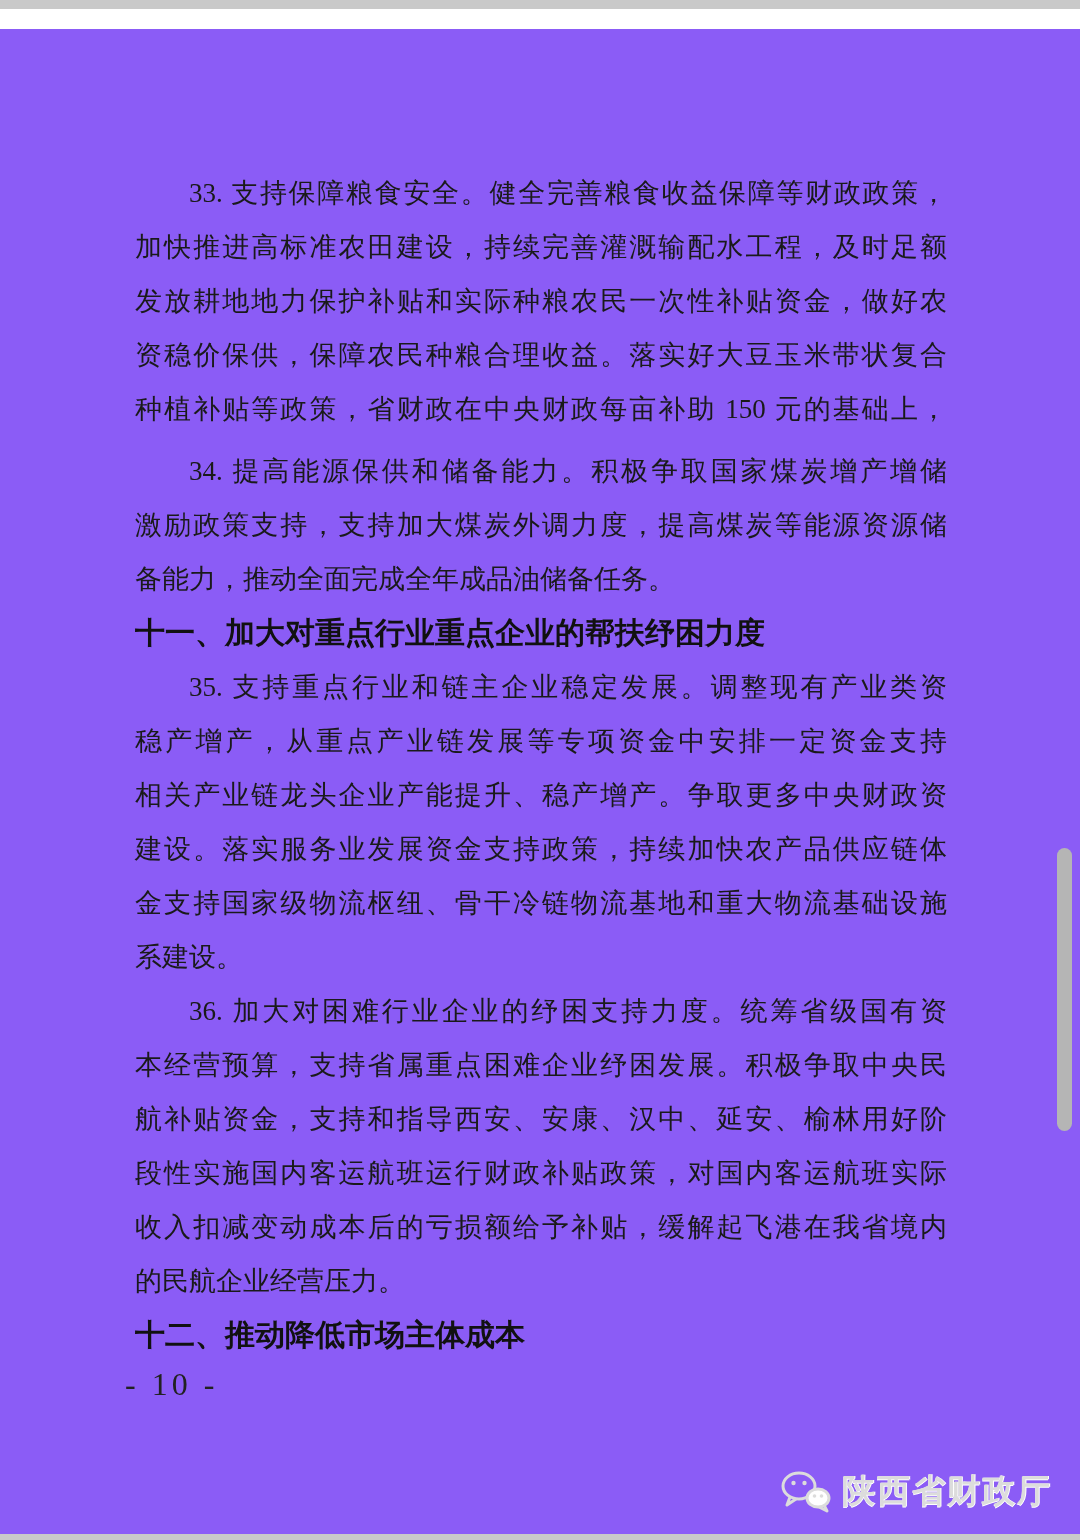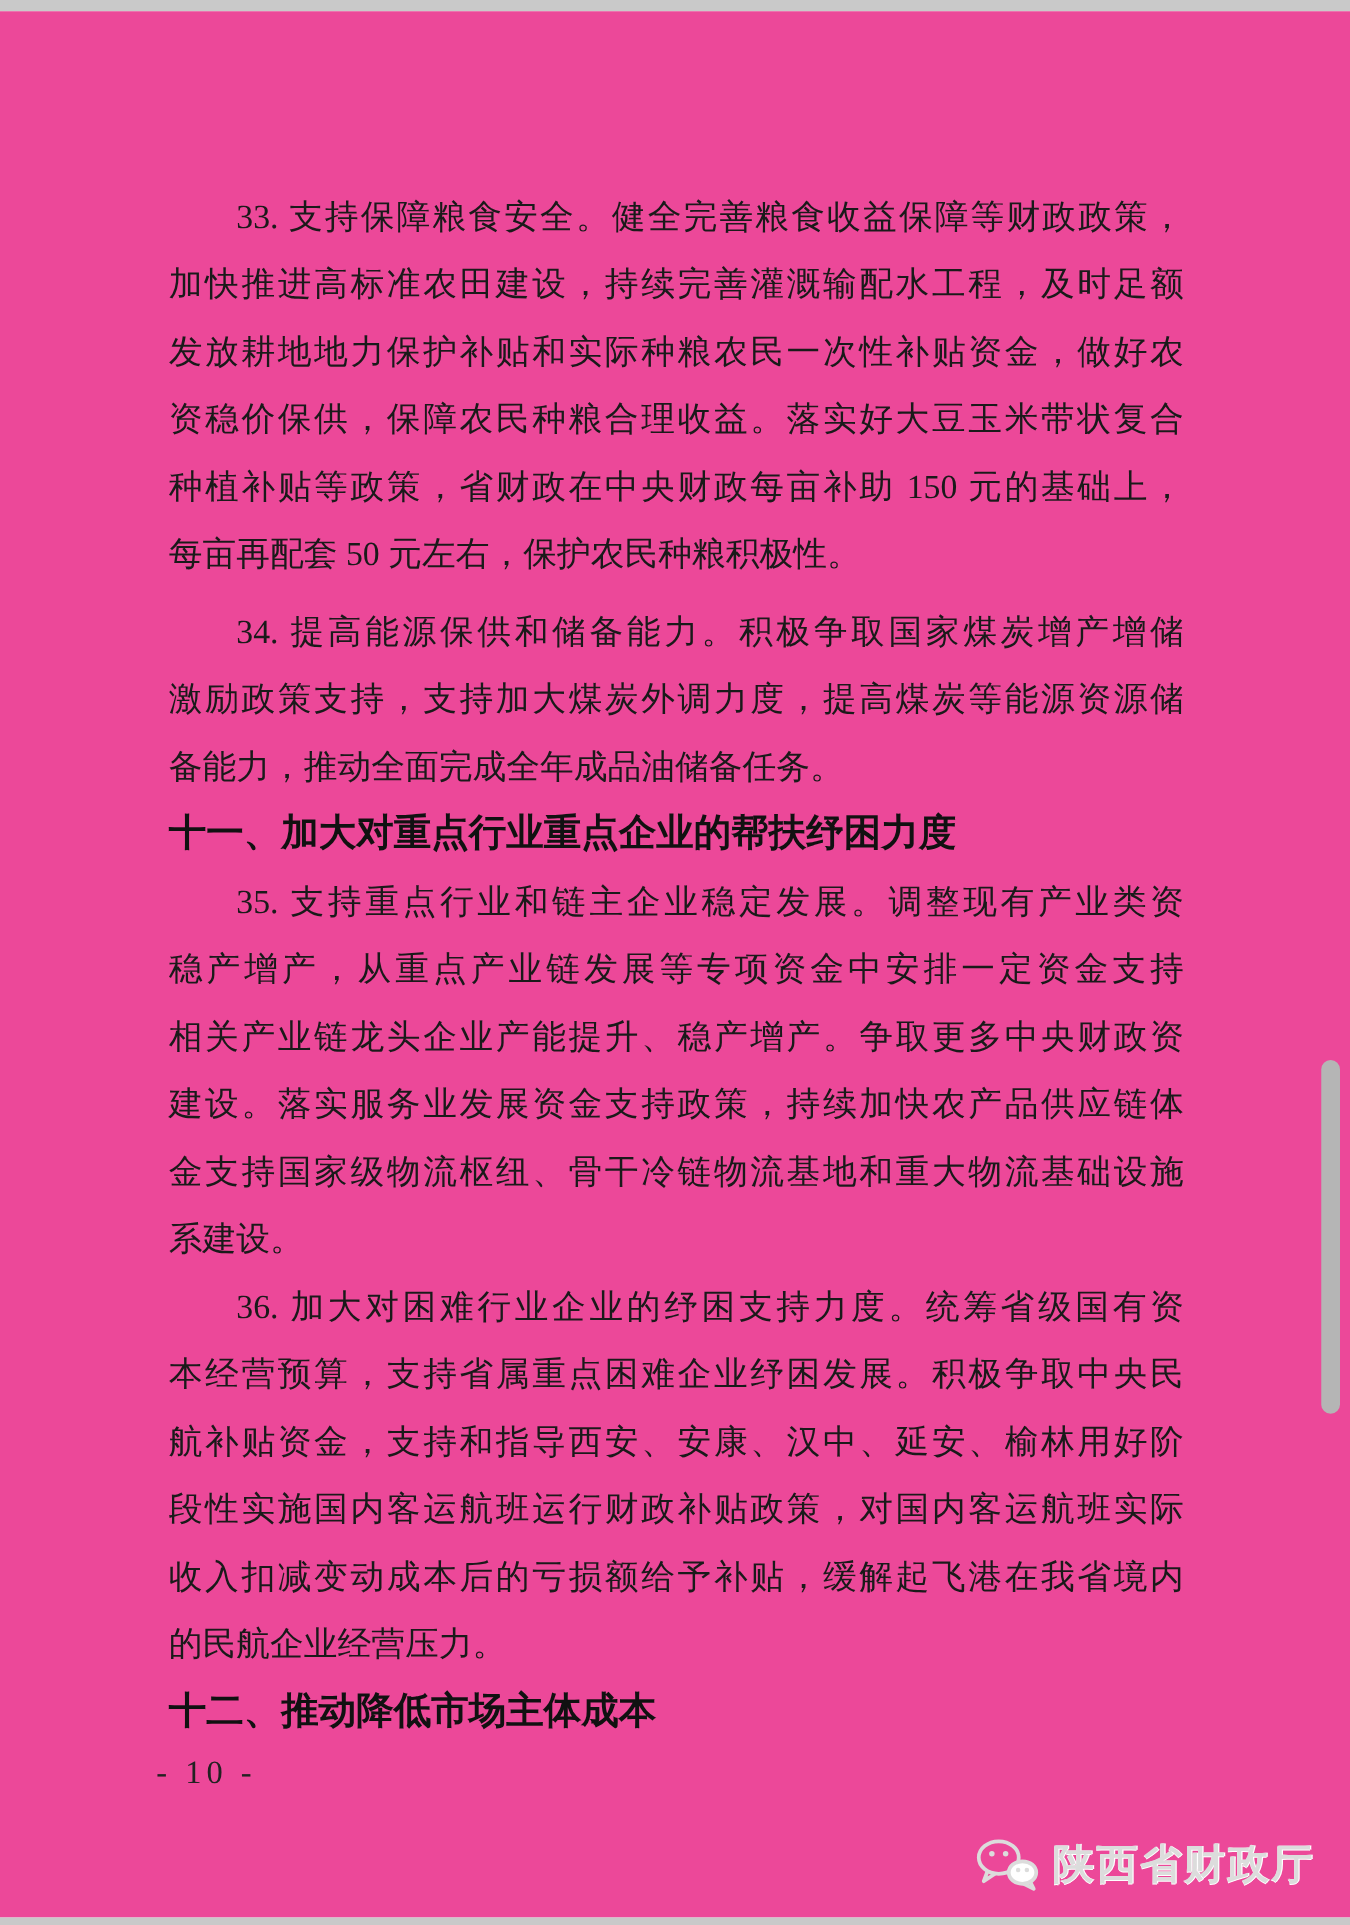--- a/index.html
+++ b/index.html
@@ -15,21 +15,21 @@
   .top-bar {
     position: absolute; top: 0; left: 0;
     width: 1080px; height: 9px;
     background: #c9c9c9;
   }
   .bottom-bar {
     position: absolute; bottom: 0; left: 0;
     width: 1080px; height: 6px;
     background: #c9c9c9;
   }
-  .page { position: absolute; inset: 9px 0 6px 0; background: #ec4899; }
+  .page { position: absolute; inset: 9px 0 6px 0; background: #8b5cf6; margin-top: 20px; }
   .content {
     position: absolute;
     top: 137px; left: 135px;
     width: 812px;
   }
   .line {
     font-size: 27px;
     line-height: 54px;
     height: 54px;
     color: #1a1a1a;
@@ -48,21 +48,21 @@
     line-height: 54px;
     height: 54px;
     color: #111111;
     text-align: center;
     text-align-last: left;
     white-space: nowrap;
   }
   .page-number {
     margin-left: -10px;
     margin-top: 2px;
-    font-size: 26px;
+    font-size: 32px;
     line-height: 40px;
     letter-spacing: 4px;
     color: #222222;
     text-align: left;
     text-align-last: left;
   }
   .scrollbar-thumb {
     position: absolute;
     right: 8px; top: 848px;
     width: 15px; height: 283px;
@@ -94,21 +94,20 @@
 
 <div class="page">
   <div class="content">
 
   <div class="block">
         <div class="line indent">33. 支持保障粮食安全。健全完善粮食收益保障等财政政策，</div>
         <div class="line">加快推进高标准农田建设，持续完善灌溉输配水工程，及时足额</div>
         <div class="line">发放耕地地力保护补贴和实际种粮农民一次性补贴资金，做好农</div>
         <div class="line">资稳价保供，保障农民种粮合理收益。落实好大豆玉米带状复合</div>
         <div class="line">种植补贴等政策，省财政在中央财政每亩补助 150 元的基础上，</div>
-        <div class="line last">每亩再配套 50 元左右，保护农民种粮积极性。</div>
       </div>
       <div class="block gap-before">
         <div class="line indent">34. 提高能源保供和储备能力。积极争取国家煤炭增产增储</div>
         <div class="line">激励政策支持，支持加大煤炭外调力度，提高煤炭等能源资源储</div>
         <div class="line last">备能力，推动全面完成全年成品油储备任务。</div>
       </div>
       <div class="block">
         <div class="heading-line indent">十一、加大对重点行业重点企业的帮扶纾困力度</div>
       </div>
       <div class="block">

